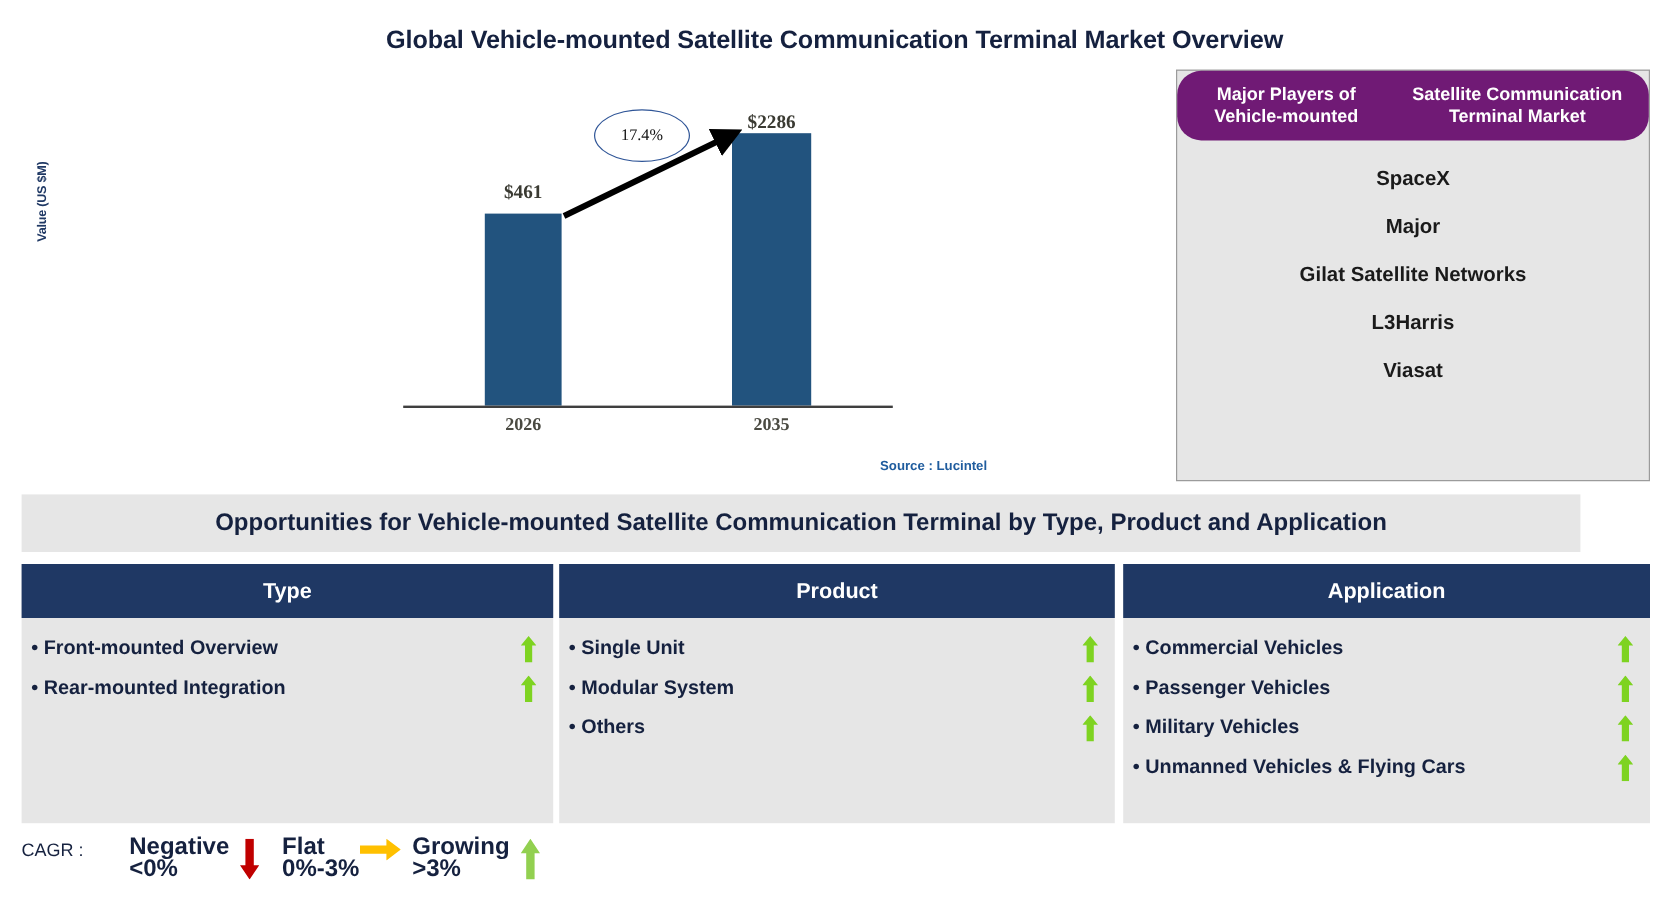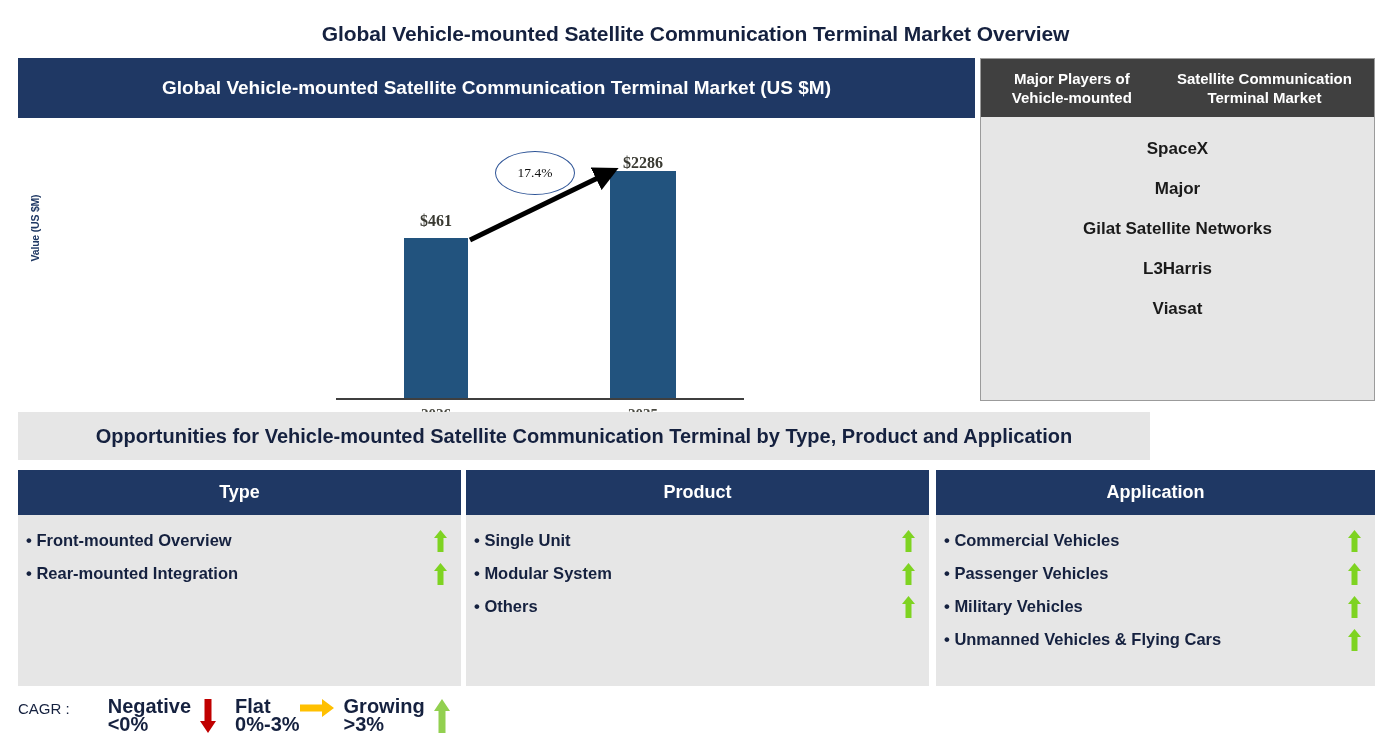--- a/index.html
+++ b/index.html
@@ -136,47 +136,48 @@
   
   #players-panel {
     position: absolute;
     left: 980px; top: 58px;
     width: 395px; height: 343px;
     background: #e6e6e6;
     border: 1px solid #9b9b9b;
   }
   #players-panel-header {
     height: 58px;
-    background: #404040;
+    background: #701a75;
     color: #ffffff;
     font-size: 15px;
     font-weight: bold;
     line-height: 19px;
     display: flex;
     align-items: center;
     justify-content: space-between;
     text-align: center;
     padding: 0 6px;
+    border-radius: 20px;
   }
   #players-list {
     padding-top: 12px;
   }
   .player-item {
     text-align: center;
     font-size: 17px;
     font-weight: bold;
     color: #1a1a1a;
     padding: 10px 4px;
   }
 
   
   #opportunities-band {
     position: absolute;
     left: 18px; top: 412px;
-    width: 1132px; height: 48px;
+    width: 1299px; height: 48px;
     background: #e6e6e6;
     display: flex;
     align-items: center;
     justify-content: center;
     font-size: 20px;
     font-weight: bold;
     color: #15213f;
   }
 
   
@@ -256,21 +257,20 @@
     justify-content: center;
     padding-top: 2px;
   }
 </style>
 </head>
 <body>
 
 <div id="page-title">Global Vehicle-mounted Satellite Communication Terminal Market Overview</div>
 
 <div id="chart-panel">
-  <div id="chart-panel-header">Global Vehicle-mounted Satellite Communication Terminal Market (US $M)</div>
 
   <div id="chart-body">
     <div class="axis-title">Value (US $M)</div>
 
     <svg id="growth-arrow-svg">
       <defs>
         <marker id="arrowhead" markerWidth="5" markerHeight="5" refX="2.2" refY="2.5" orient="auto">
           <polygon points="0,0 5,2.5 0,5" fill="#000000"></polygon>
         </marker>
       </defs>

